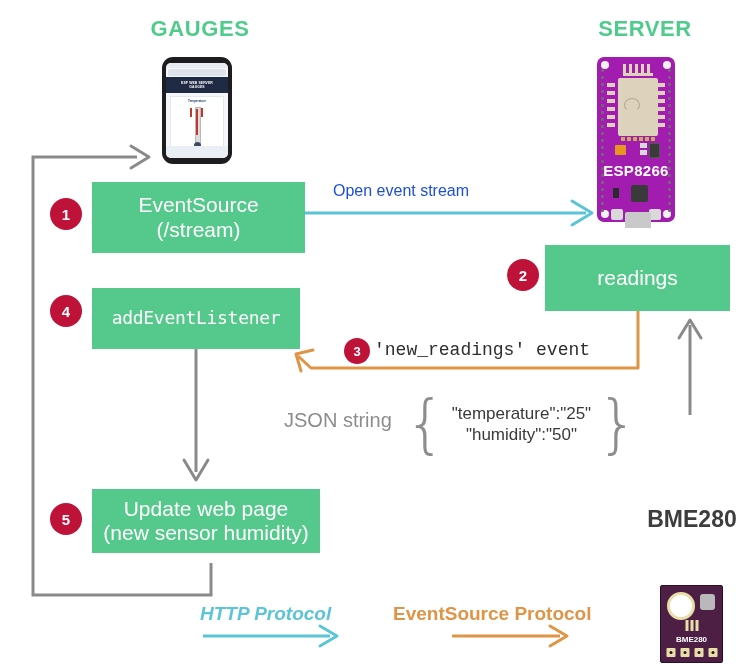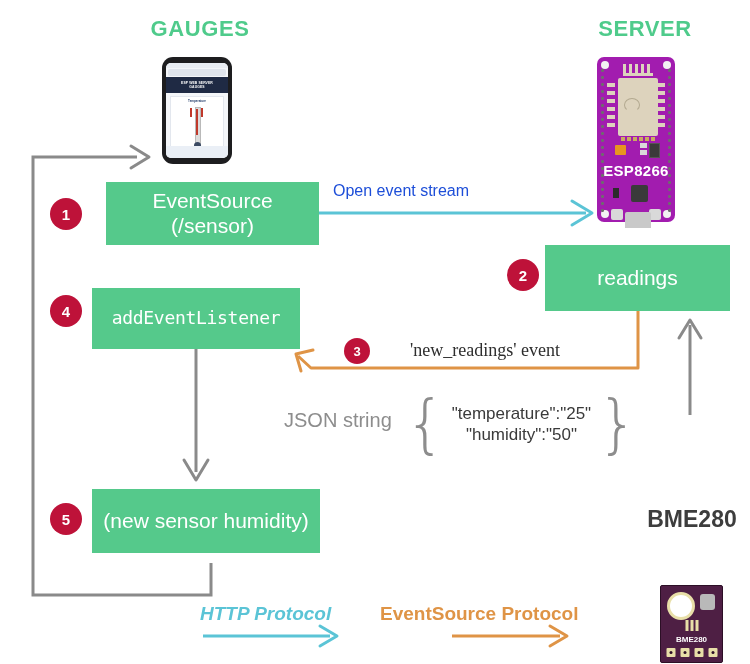--- a/index.html
+++ b/index.html
@@ -62,25 +62,24 @@
   .badge.small { width: 26px; height: 26px; font-size: 13px; }
 
   
   .plain-label {
     font-size: 16px;
     color: #1d4ed8;
     white-space: nowrap;
     text-align: right;
   }
   .mono-label {
-    font-family: Liberation Serif, serif;
+    font-family: Liberation Mono, monospace;
     font-size: 18px;
     color: #2e2e2e;
     white-space: nowrap;
-    margin-left: 36px;
   }
   .json-label {
     font-size: 20px;
     color: #8d8d8d;
     white-space: nowrap;
   }
   .json-body {
     font-size: 17px;
     color: #3a3a3a;
     line-height: 1.25;
@@ -343,23 +342,23 @@
     <div class="bme-pads" style="left:50%; bottom:5px; transform:translateX(-50%);">
         <i></i>
         <i></i>
         <i></i>
         <i></i>
       </div>
   </div>
   <div class="abs sensor-caption" style="left:636px; top:506px; width:112px;">BME280</div>
 
   <div class="abs badge" style="left:50px; top:198px;">1</div>
-  <div class="abs greenbox gb-sans" style="left:106px; top:182px; width:213px; height:63px;align-items:center;">
+  <div class="abs greenbox gb-sans" style="left:92px; top:182px; width:213px; height:71px;align-items:center;">
     <span class="ln">EventSource</span>
-    <span class="ln">(/sensor)</span>
+    <span class="ln">(/stream)</span>
   </div>
 
   <div class="abs plain-label" style="left:333px; top:182px;">Open event stream</div>
 
   <div class="abs badge" style="left:507px; top:259px;">2</div>
   <div class="abs greenbox gb-sans" style="left:545px; top:245px; width:185px; height:66px;">
     <span class="ln">readings</span>
   </div>
 
   <div class="abs badge" style="left:50px; top:295px;">4</div>
@@ -375,19 +374,20 @@
     <span class="brace">{</span>
     <div class="json-body">
       <div>"temperature":"25"</div>
       <div>"humidity":"50"</div>
     </div>
     <span class="brace">}</span>
   </div>
 
   <div class="abs badge" style="left:50px; top:503px;">5</div>
   <div class="abs greenbox gb-sans" style="left:92px; top:489px; width:228px; height:64px;">
+    <span class="ln">Update web page</span>
     <span class="ln">(new sensor humidity)</span>
   </div>
 
   <div class="abs legend-label legend-http" style="left:200px; top:603px;font-style:italic;">HTTP Protocol</div>
-  <div class="abs legend-label legend-es" style="left:380px; top:603px;">EventSource Protocol</div>
+  <div class="abs legend-label legend-es" style="left:393px; top:603px;">EventSource Protocol</div>
 
 </div>
 
 </body></html>

